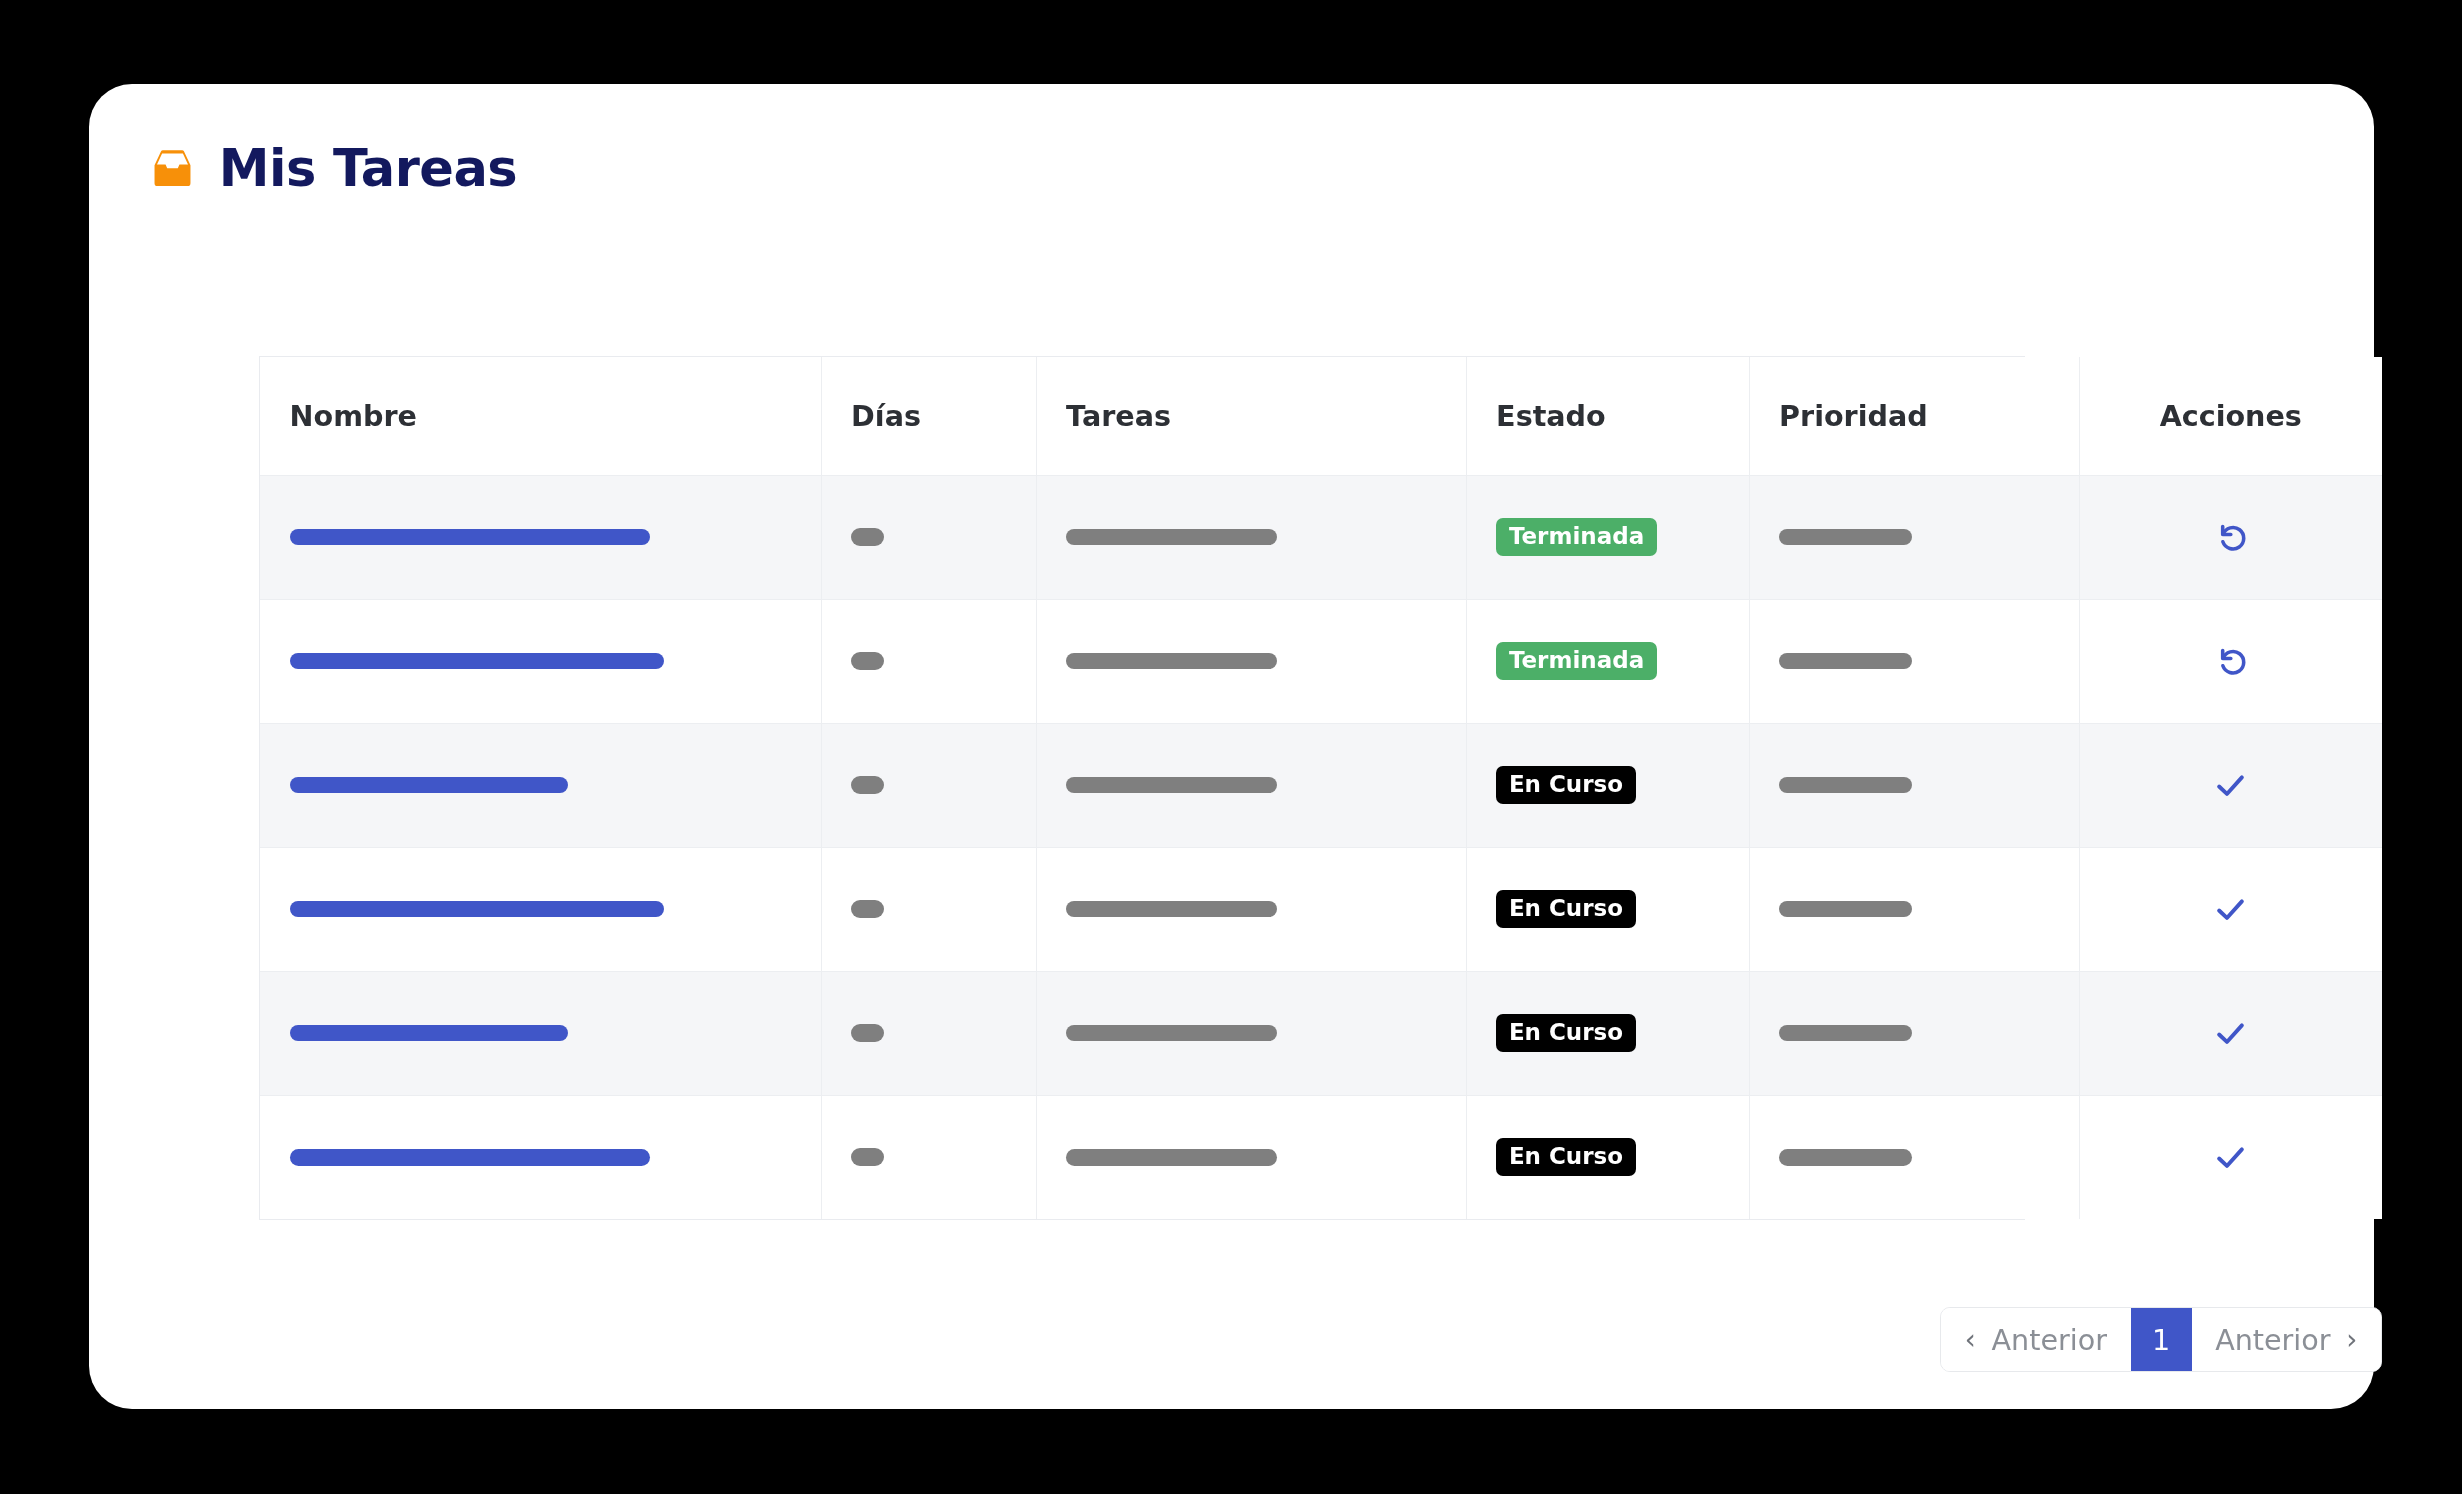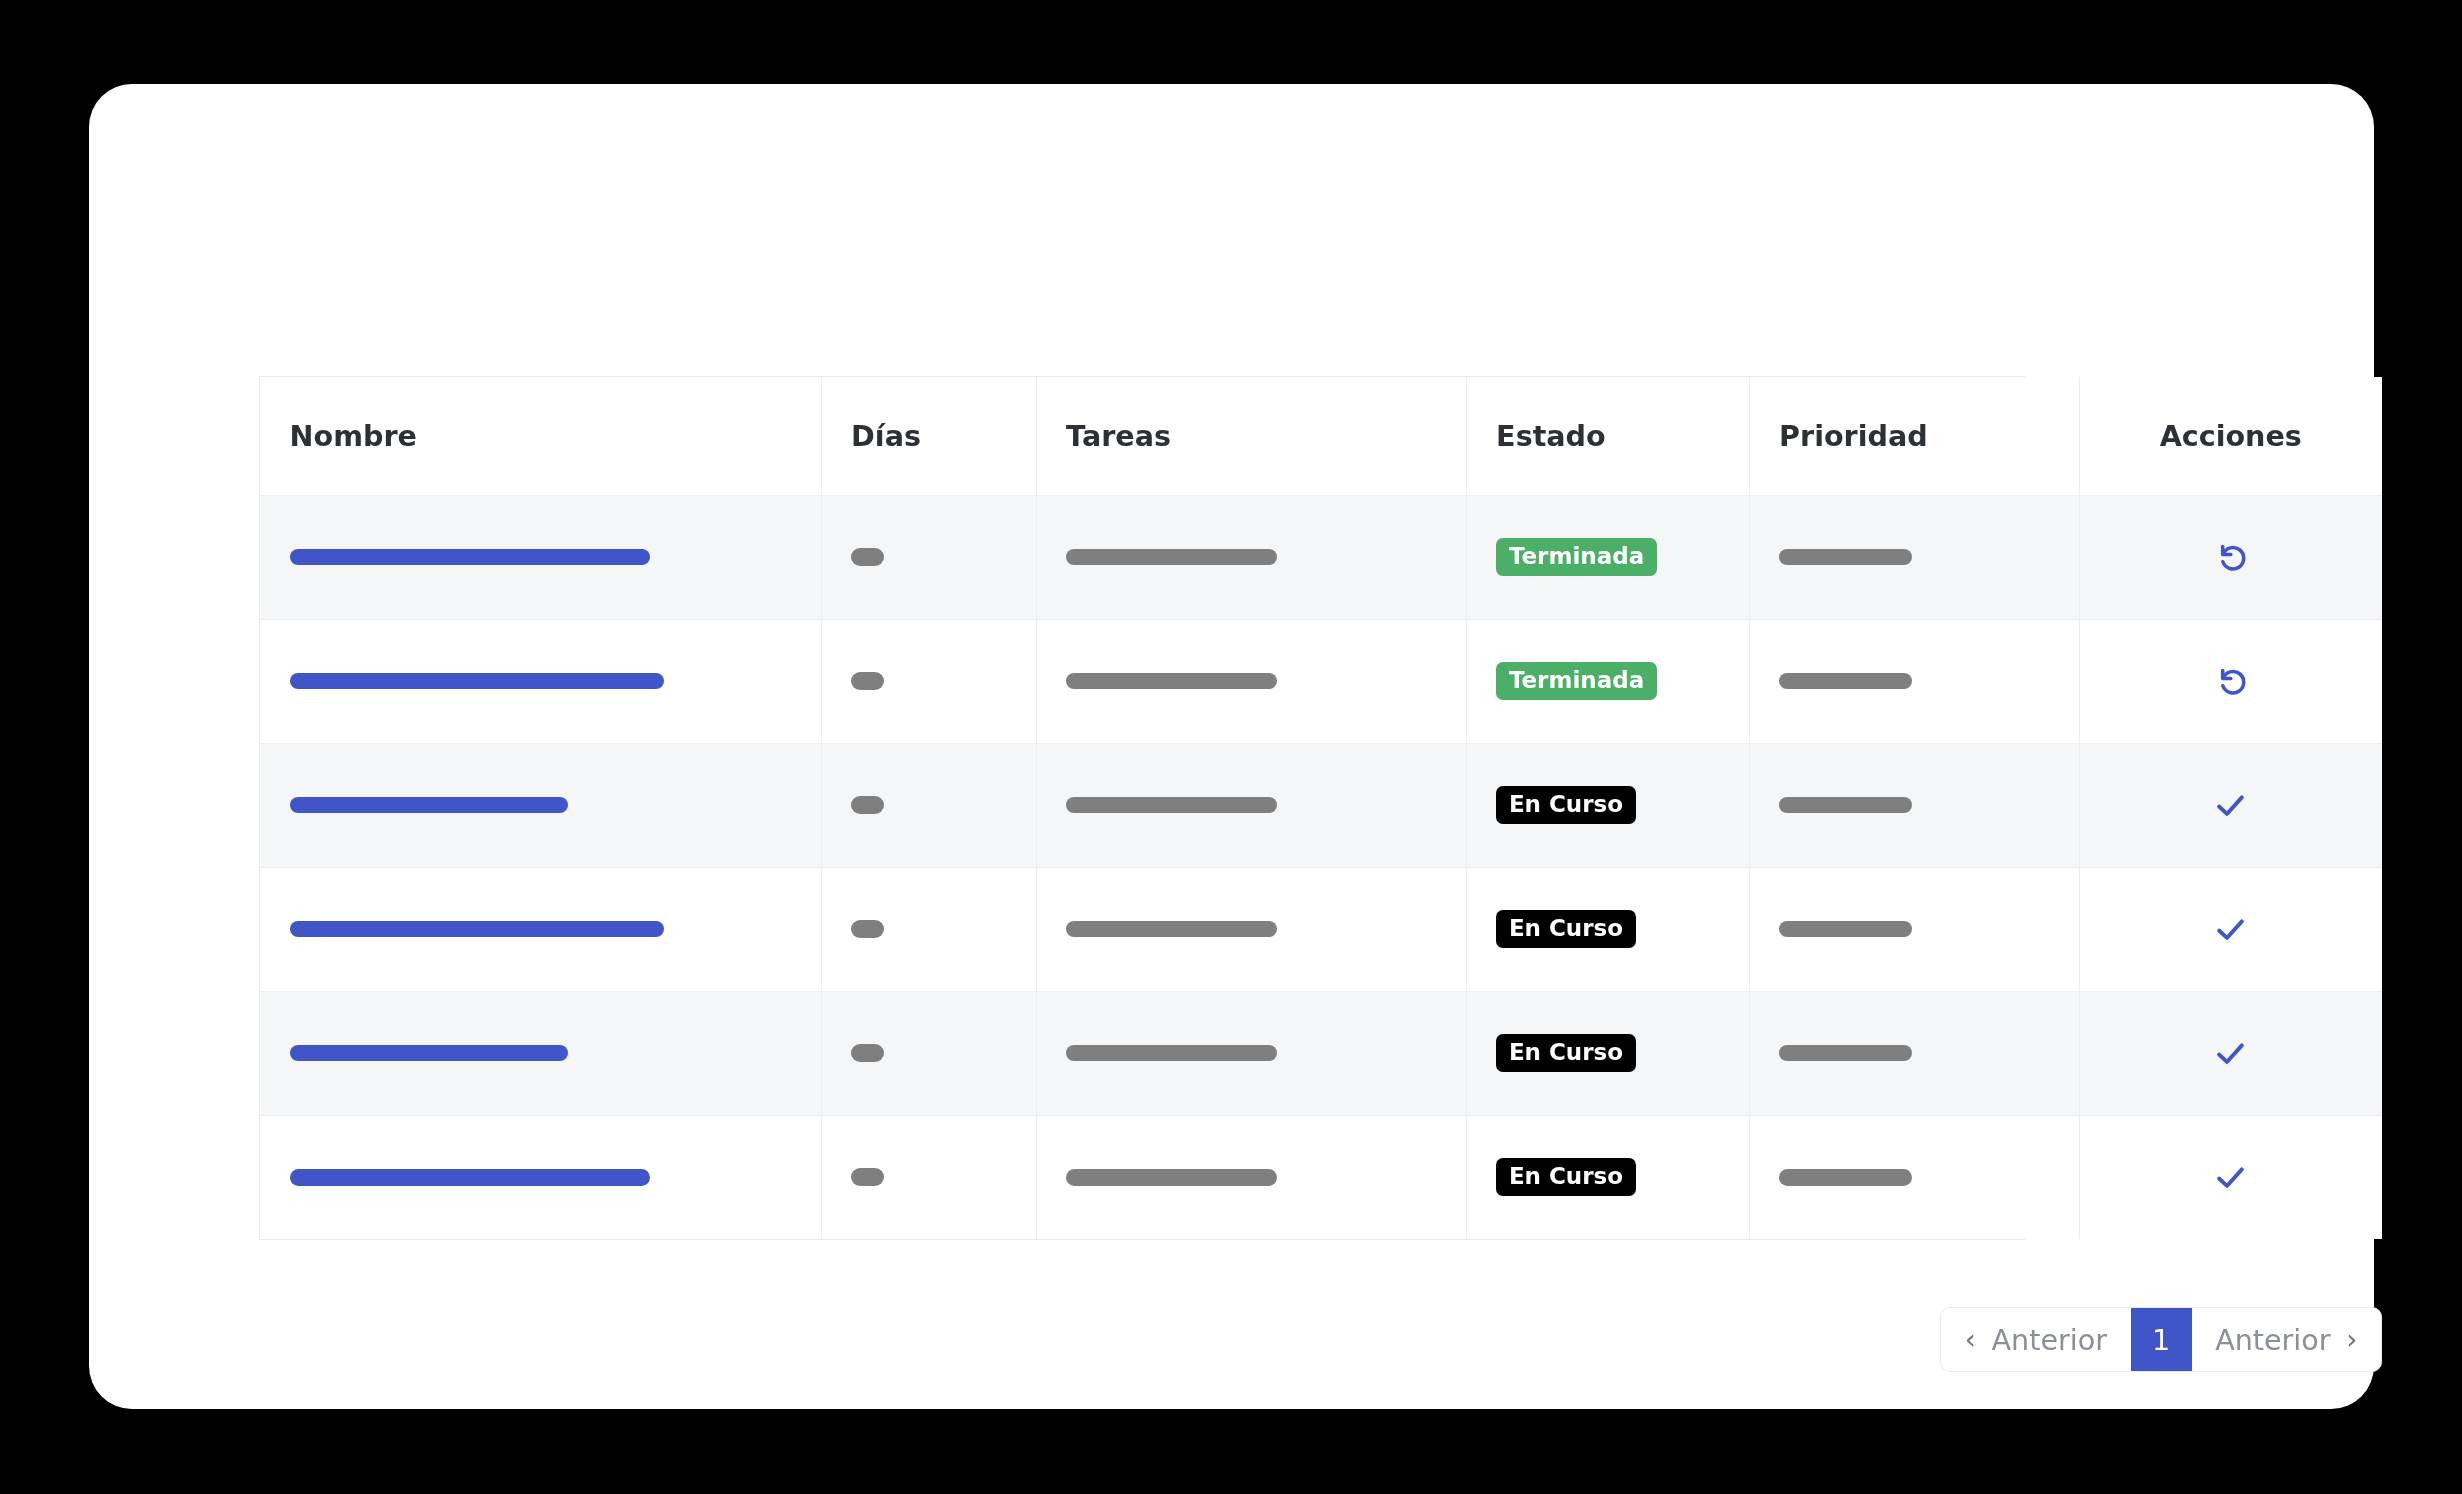--- a/index.html
+++ b/index.html
@@ -50,21 +50,21 @@
     font-weight: 700;
     color: #13195e;
     letter-spacing: -0.5px;
     line-height: 1;
   }
 
   
   .table-wrap {
     position: absolute;
     left: 170px;
-    top: 292px;
+    top: 272px;
     width: 1766px;
     border: 1px solid #e9ebef;
     background: #ffffff;
   }
 
   table.tasks {
     width: 100%;
     border-collapse: collapse;
     table-layout: fixed;
   }
@@ -194,20 +194,29 @@
     cursor: pointer;
     user-select: none;
   }
 </style>
 </head>
 <body>
 
 <div class="page">
   <div class="card">
 
+    <div class="card-header">
+      <span class="inbox-icon">
+        <svg viewBox="0 0 24 24" xmlns="http://www.w3.org/2000/svg">
+          <path d="M3.2 10.4 L6.4 3.6 A1 1 0 0 1 7.3 3 L16.7 3 A1 1 0 0 1 17.6 3.6 L20.8 10.4 L20.8 19.2 A1.4 1.4 0 0 1 19.4 20.6 L4.6 20.6 A1.4 1.4 0 0 1 3.2 19.2 Z" fill="#f79009"></path>
+          <path d="M6.9 4.6 L17.1 4.6 L19.6 10.0 L15.4 10.0 L14.6 11.9 L9.4 11.9 L8.6 10.0 L4.4 10.0 Z" fill="#ffffff"></path>
+        </svg>
+      </span>
+      <span class="page-title">Mis Tareas</span>
+    </div>
 
     <div class="table-wrap">
       <table class="tasks">
         <colgroup>
           <col class="c-nombre">
             <col class="c-dias">
             <col class="c-proceso">
           <col class="c-estado">
             <col class="c-prioridad">
             <col class="c-acciones">

